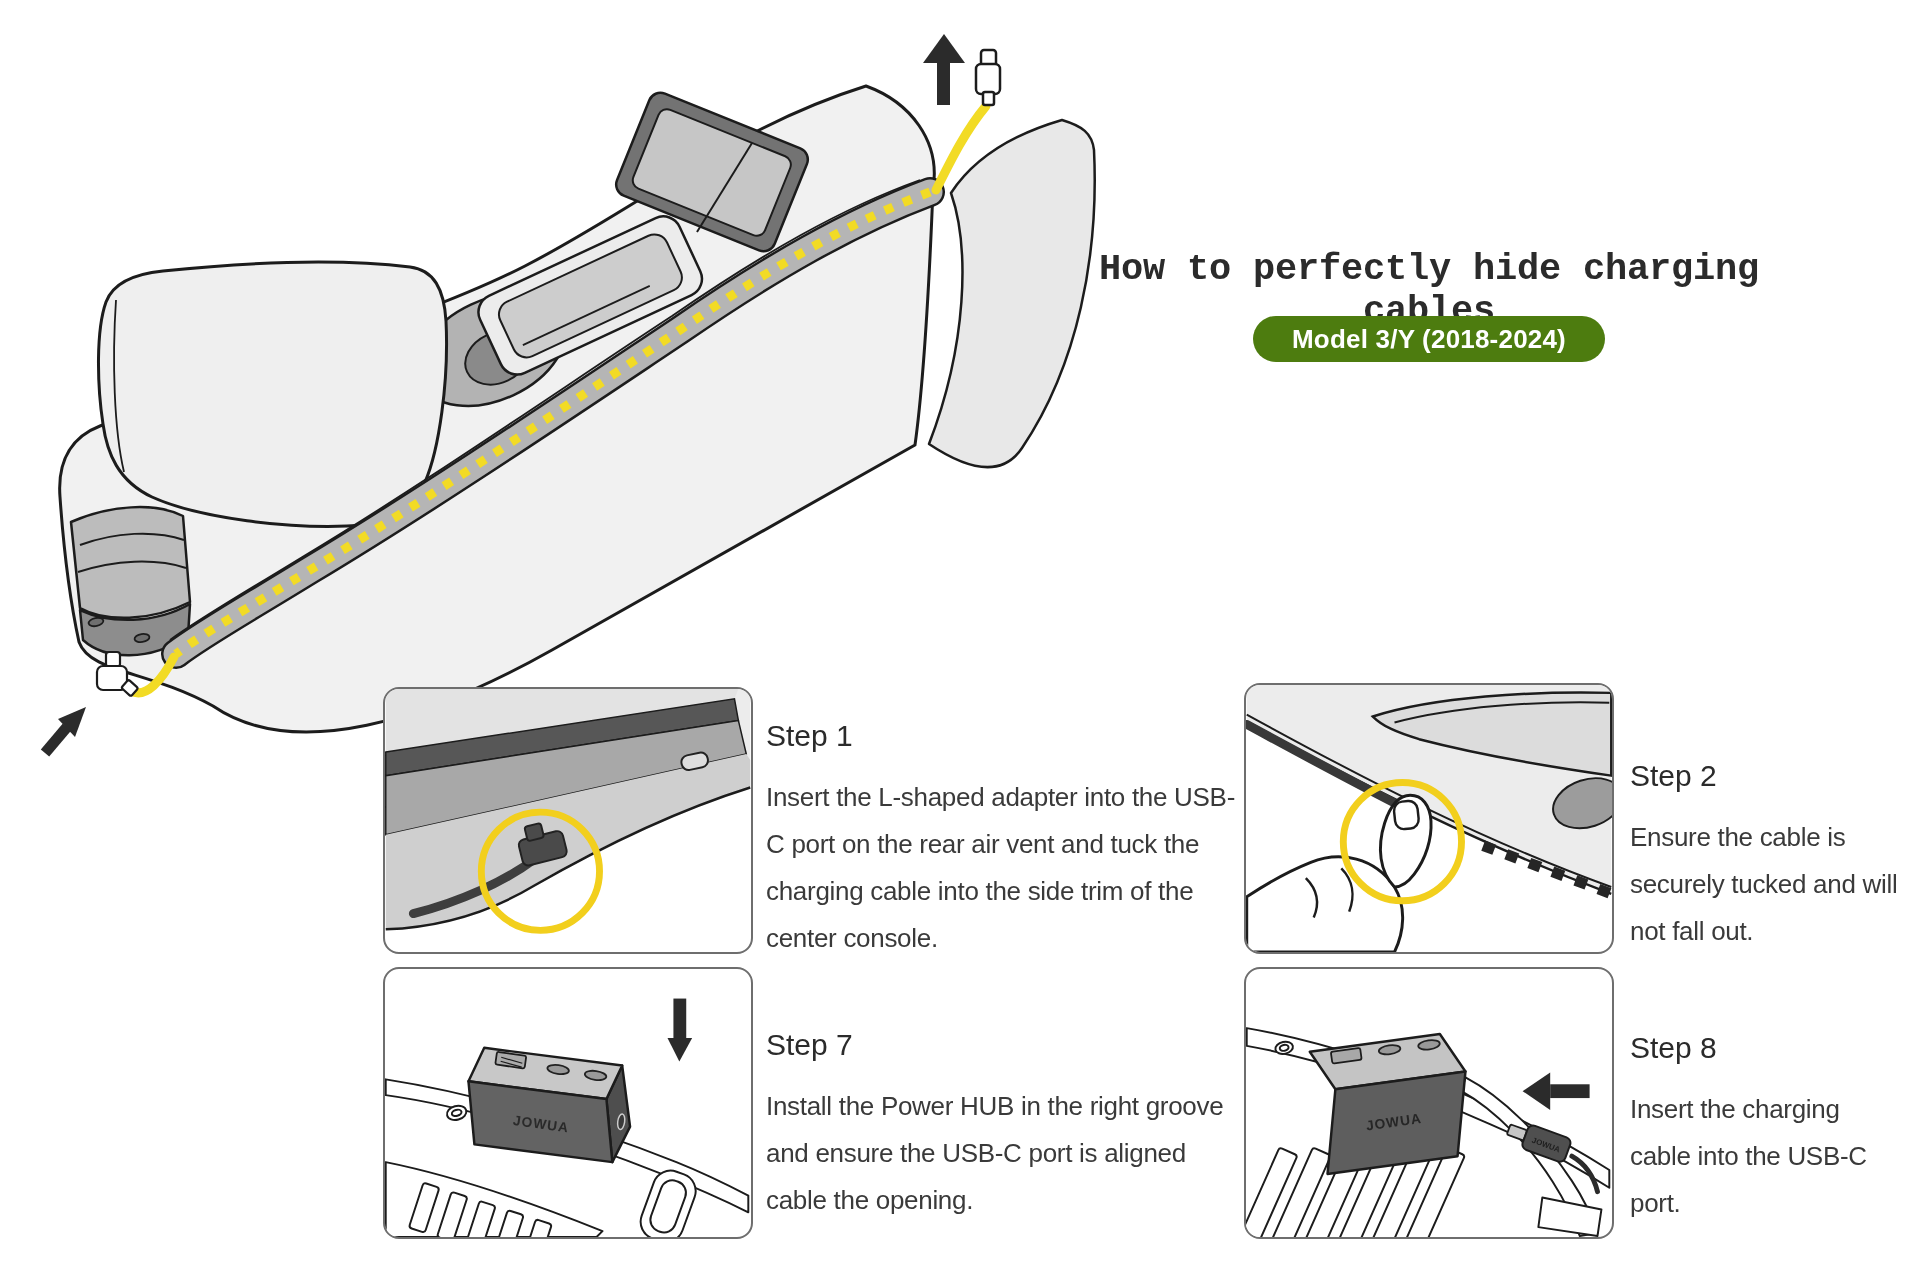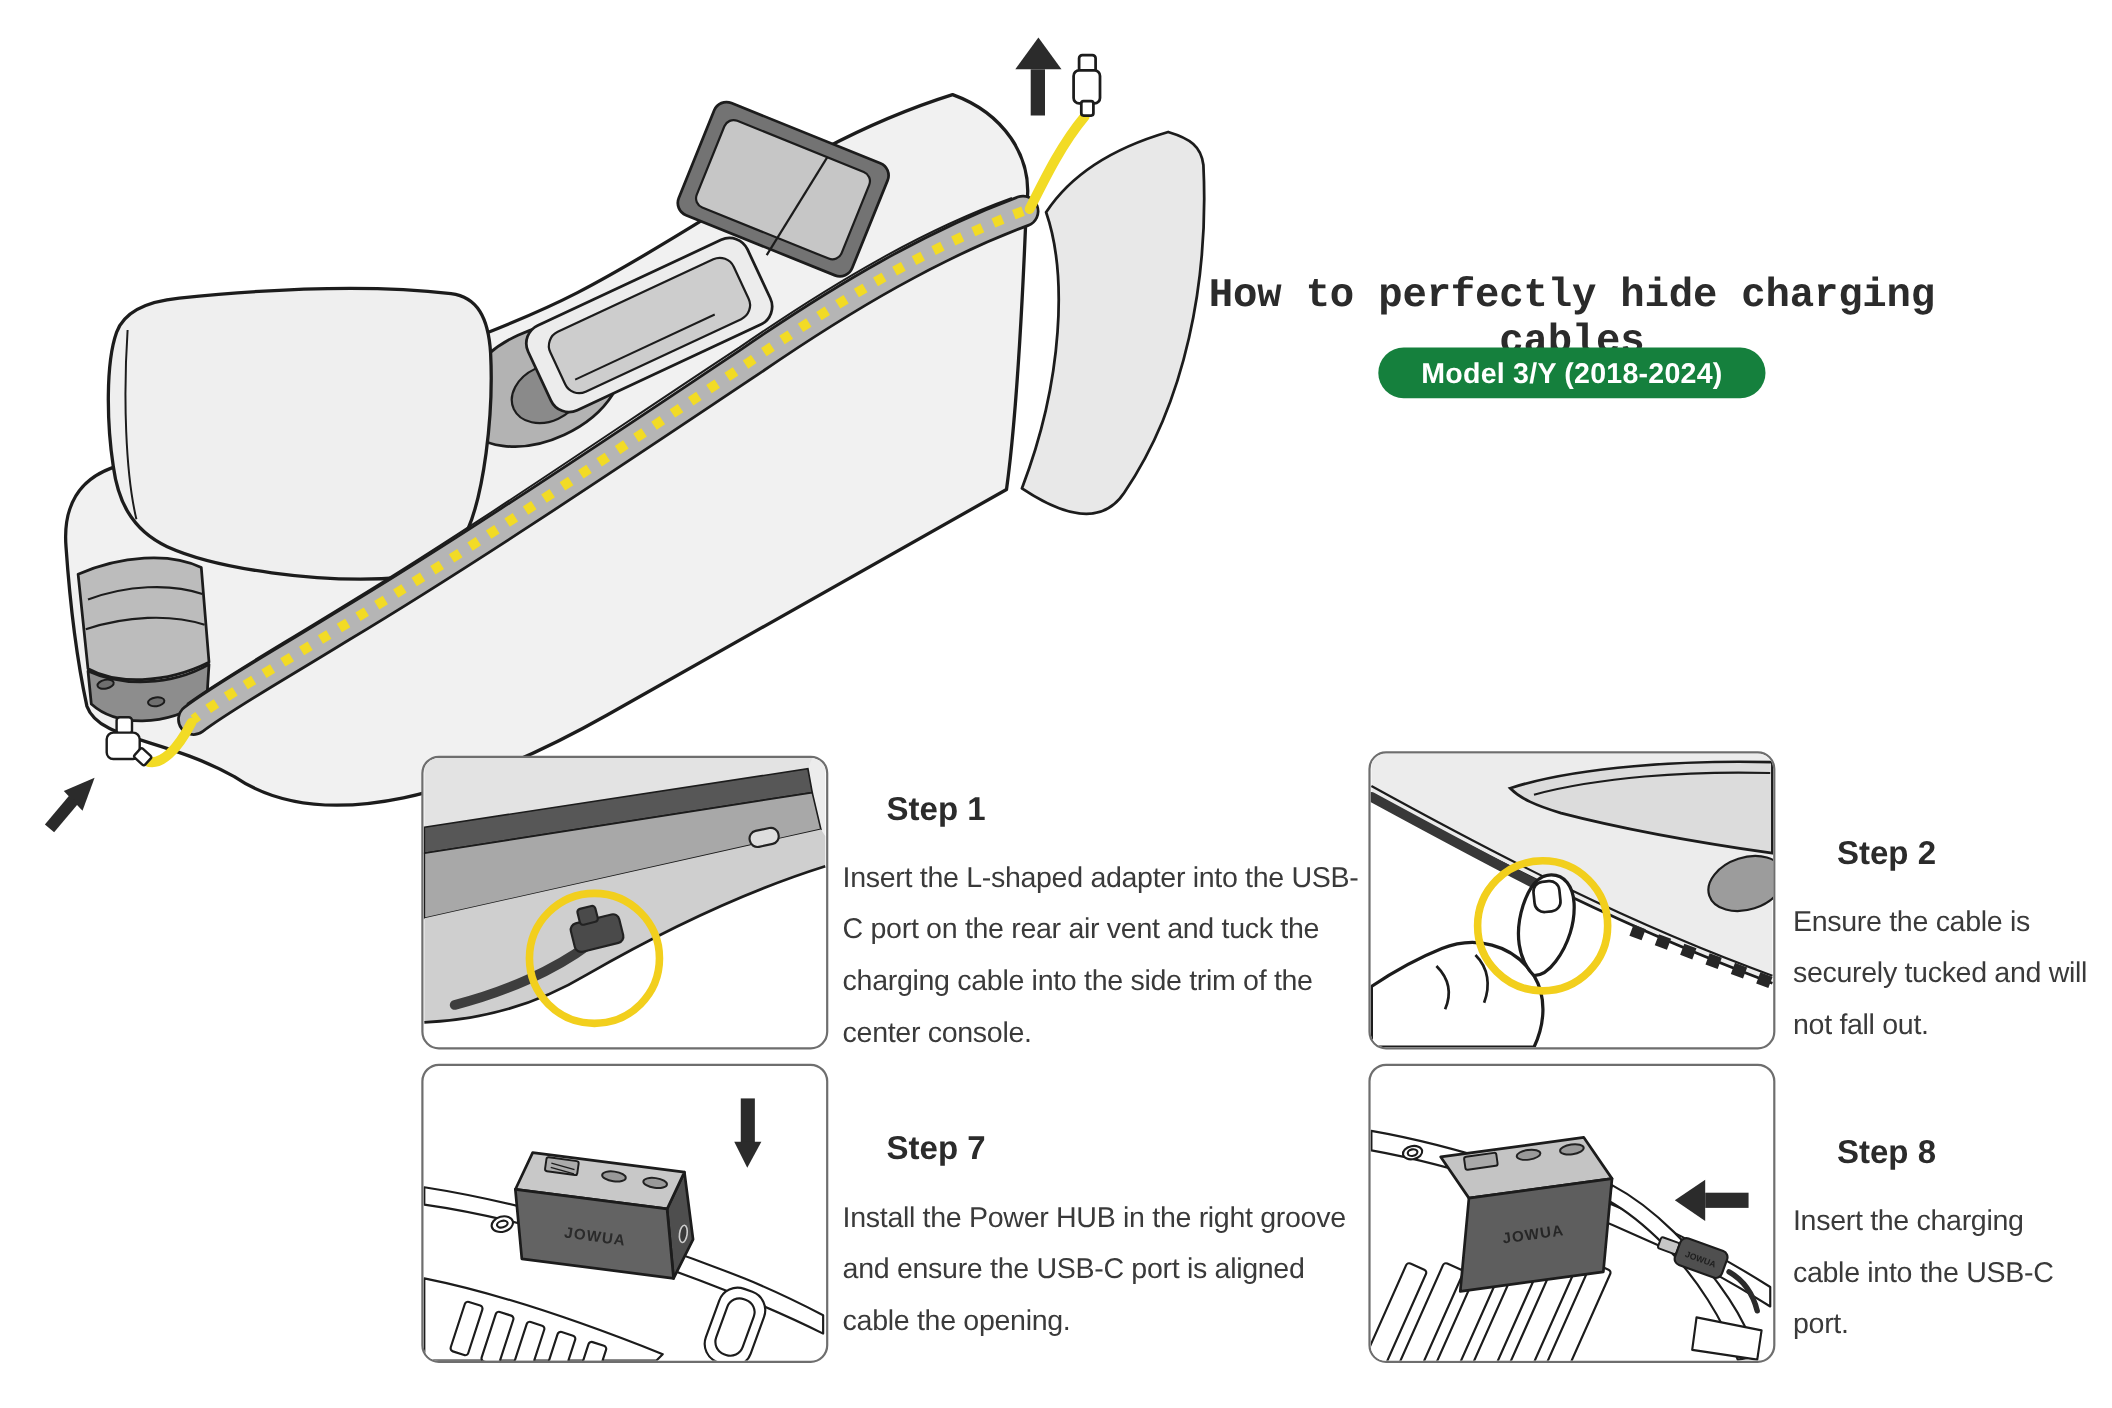--- a/index.html
+++ b/index.html
@@ -9,42 +9,42 @@
   .abs { position: absolute; }
 
   
   .title {
     left: 1069px; top: 248px; width: 720px;
     font-size: 37px; font-weight: 600; letter-spacing: -0.2px;
     text-align: center; color: #2b2b2b; font-family: Liberation Mono, monospace;
   }
   .badge {
     left: 1253px; top: 316px; width: 352px; height: 46px;
-    background: #15803d; border-radius: 23px;
+    background: #4d7c0f; border-radius: 23px;
     color: #ffffff; font-size: 26px; font-weight: 700;
     line-height: 46px; text-align: center; letter-spacing: 0.2px;
   }
 
   
   .panel {
     background: #ffffff;
     border: 2px solid #6e6e6e;
     border-radius: 16px;
     overflow: hidden;
   }
   .panel svg { display: block; }
   #panel1 { left: 383px; top: 687px; width: 370px; height: 267px; }
   #panel2 { left: 1244px; top: 683px; width: 370px; height: 271px; }
   #panel3 { left: 383px; top: 967px; width: 370px; height: 272px; }
   #panel4 { left: 1244px; top: 967px; width: 370px; height: 272px; }
 
   
   .steptext h3 {
-    font-size: 30px; font-weight: 700; color: #2b2b2b;
-    line-height: 36px; margin-bottom: 13px; margin-left: 40px;
+    font-size: 30px; font-weight: 400; color: #2b2b2b;
+    line-height: 36px; margin-bottom: 13px;
   }
   .steptext p {
     font-size: 26px; color: #3a3a3a; letter-spacing: -0.3px;
     line-height: 47px;
     margin-top: 20px;
   }
   #stext1 { left: 766px; top: 718px; width: 480px; }
   #stext2 { left: 1630px; top: 758px; width: 282px; }
   #stext3 { left: 766px; top: 1027px; width: 480px; }
   #stext4 { left: 1630px; top: 1030px; width: 252px; }

